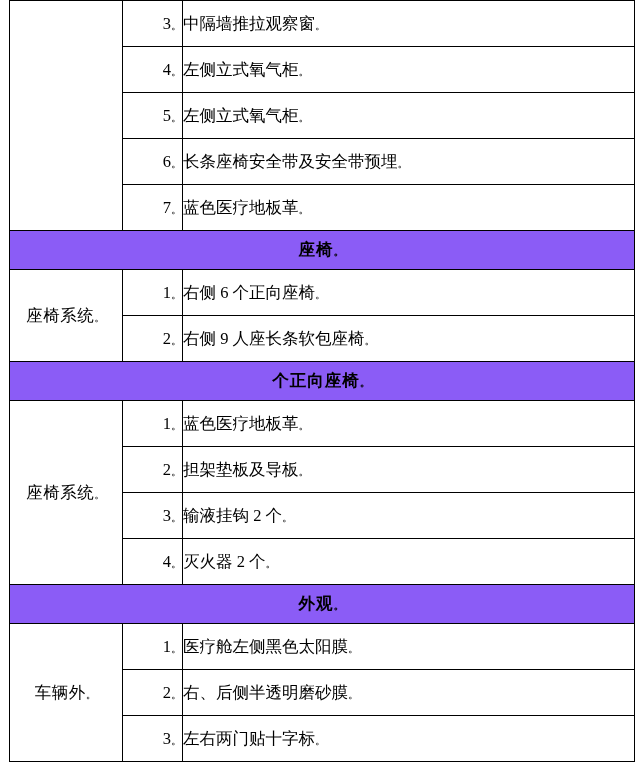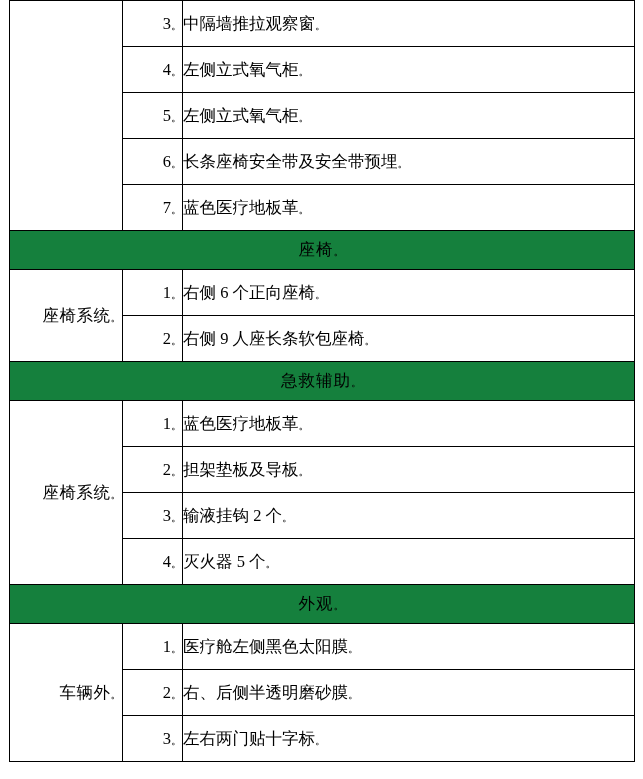--- a/index.html
+++ b/index.html
@@ -32,40 +32,40 @@
     vertical-align: middle;
     font-size: 16.5px;
     line-height: 1.2;
   }
   
   col.c1 { width: 113px; }
   col.c2 { width: 60px; }
   col.c3 { width: 452px; }
 
   .cell-cat {
-    text-align: right;
+    text-align: center;
     font-size: 16.5px;
     letter-spacing: 0.5px;
   }
   .cell-num {
     text-align: right;
     padding-right: 12px;
     font-size: 16.5px;
   }
   .cell-desc {
     text-align: left;
     padding-left: 11px;
     font-size: 16.5px;
   }
   .row-item td { height: 45px; }
   .section-header td {
-    background: #15803d;
+    background: #8b5cf6;
     text-align: center;
     height: 38px;
-    font-weight: normal;
+    font-weight: bold;
     font-size: 17px;
     letter-spacing: 1px;
   }
   .mark {
     font-size: 11px;
     color: #000;
     vertical-align: baseline;
     font-family: "Liberation Serif", serif;
   }
   .num-txt {
@@ -110,38 +110,38 @@
         <tr class="row-item">
           <td rowspan="2" class="cell-cat"><span>座椅系统</span><span class="mark">。</span></td>
           <td class="cell-num"><span class="num-txt">1</span><span class="mark">。</span></td>
           <td class="cell-desc"><span>右侧 6 个正向座椅</span><span class="mark">。</span></td>
         </tr>
         <tr class="row-item">
           <td class="cell-num"><span class="num-txt">2</span><span class="mark">。</span></td>
           <td class="cell-desc"><span>右侧 9 人座长条软包座椅</span><span class="mark">。</span></td>
         </tr>
         <tr class="section-header">
-          <td colspan="3"><span>急救辅助</span><span class="mark">。</span></td>
+          <td colspan="3"><span>个正向座椅</span><span class="mark">。</span></td>
         </tr>
         <tr class="row-item">
           <td rowspan="4" class="cell-cat"><span>座椅系统</span><span class="mark">。</span></td>
           <td class="cell-num"><span class="num-txt">1</span><span class="mark">。</span></td>
           <td class="cell-desc"><span>蓝色医疗地板革</span><span class="mark">。</span></td>
         </tr>
         <tr class="row-item">
           <td class="cell-num"><span class="num-txt">2</span><span class="mark">。</span></td>
           <td class="cell-desc"><span>担架垫板及导板</span><span class="mark">。</span></td>
         </tr>
         <tr class="row-item">
           <td class="cell-num"><span class="num-txt">3</span><span class="mark">。</span></td>
           <td class="cell-desc"><span>输液挂钩 2 个</span><span class="mark">。</span></td>
         </tr>
         <tr class="row-item">
           <td class="cell-num"><span class="num-txt">4</span><span class="mark">。</span></td>
-          <td class="cell-desc"><span>灭火器 5 个</span><span class="mark">。</span></td>
+          <td class="cell-desc"><span>灭火器 2 个</span><span class="mark">。</span></td>
         </tr>
         <tr class="section-header">
           <td colspan="3"><span>外观</span><span class="mark">。</span></td>
         </tr>
         <tr class="row-item">
           <td rowspan="3" class="cell-cat"><span>车辆外</span><span class="mark">。</span></td>
           <td class="cell-num"><span class="num-txt">1</span><span class="mark">。</span></td>
           <td class="cell-desc"><span>医疗舱左侧黑色太阳膜</span><span class="mark">。</span></td>
         </tr>
         <tr class="row-item">

